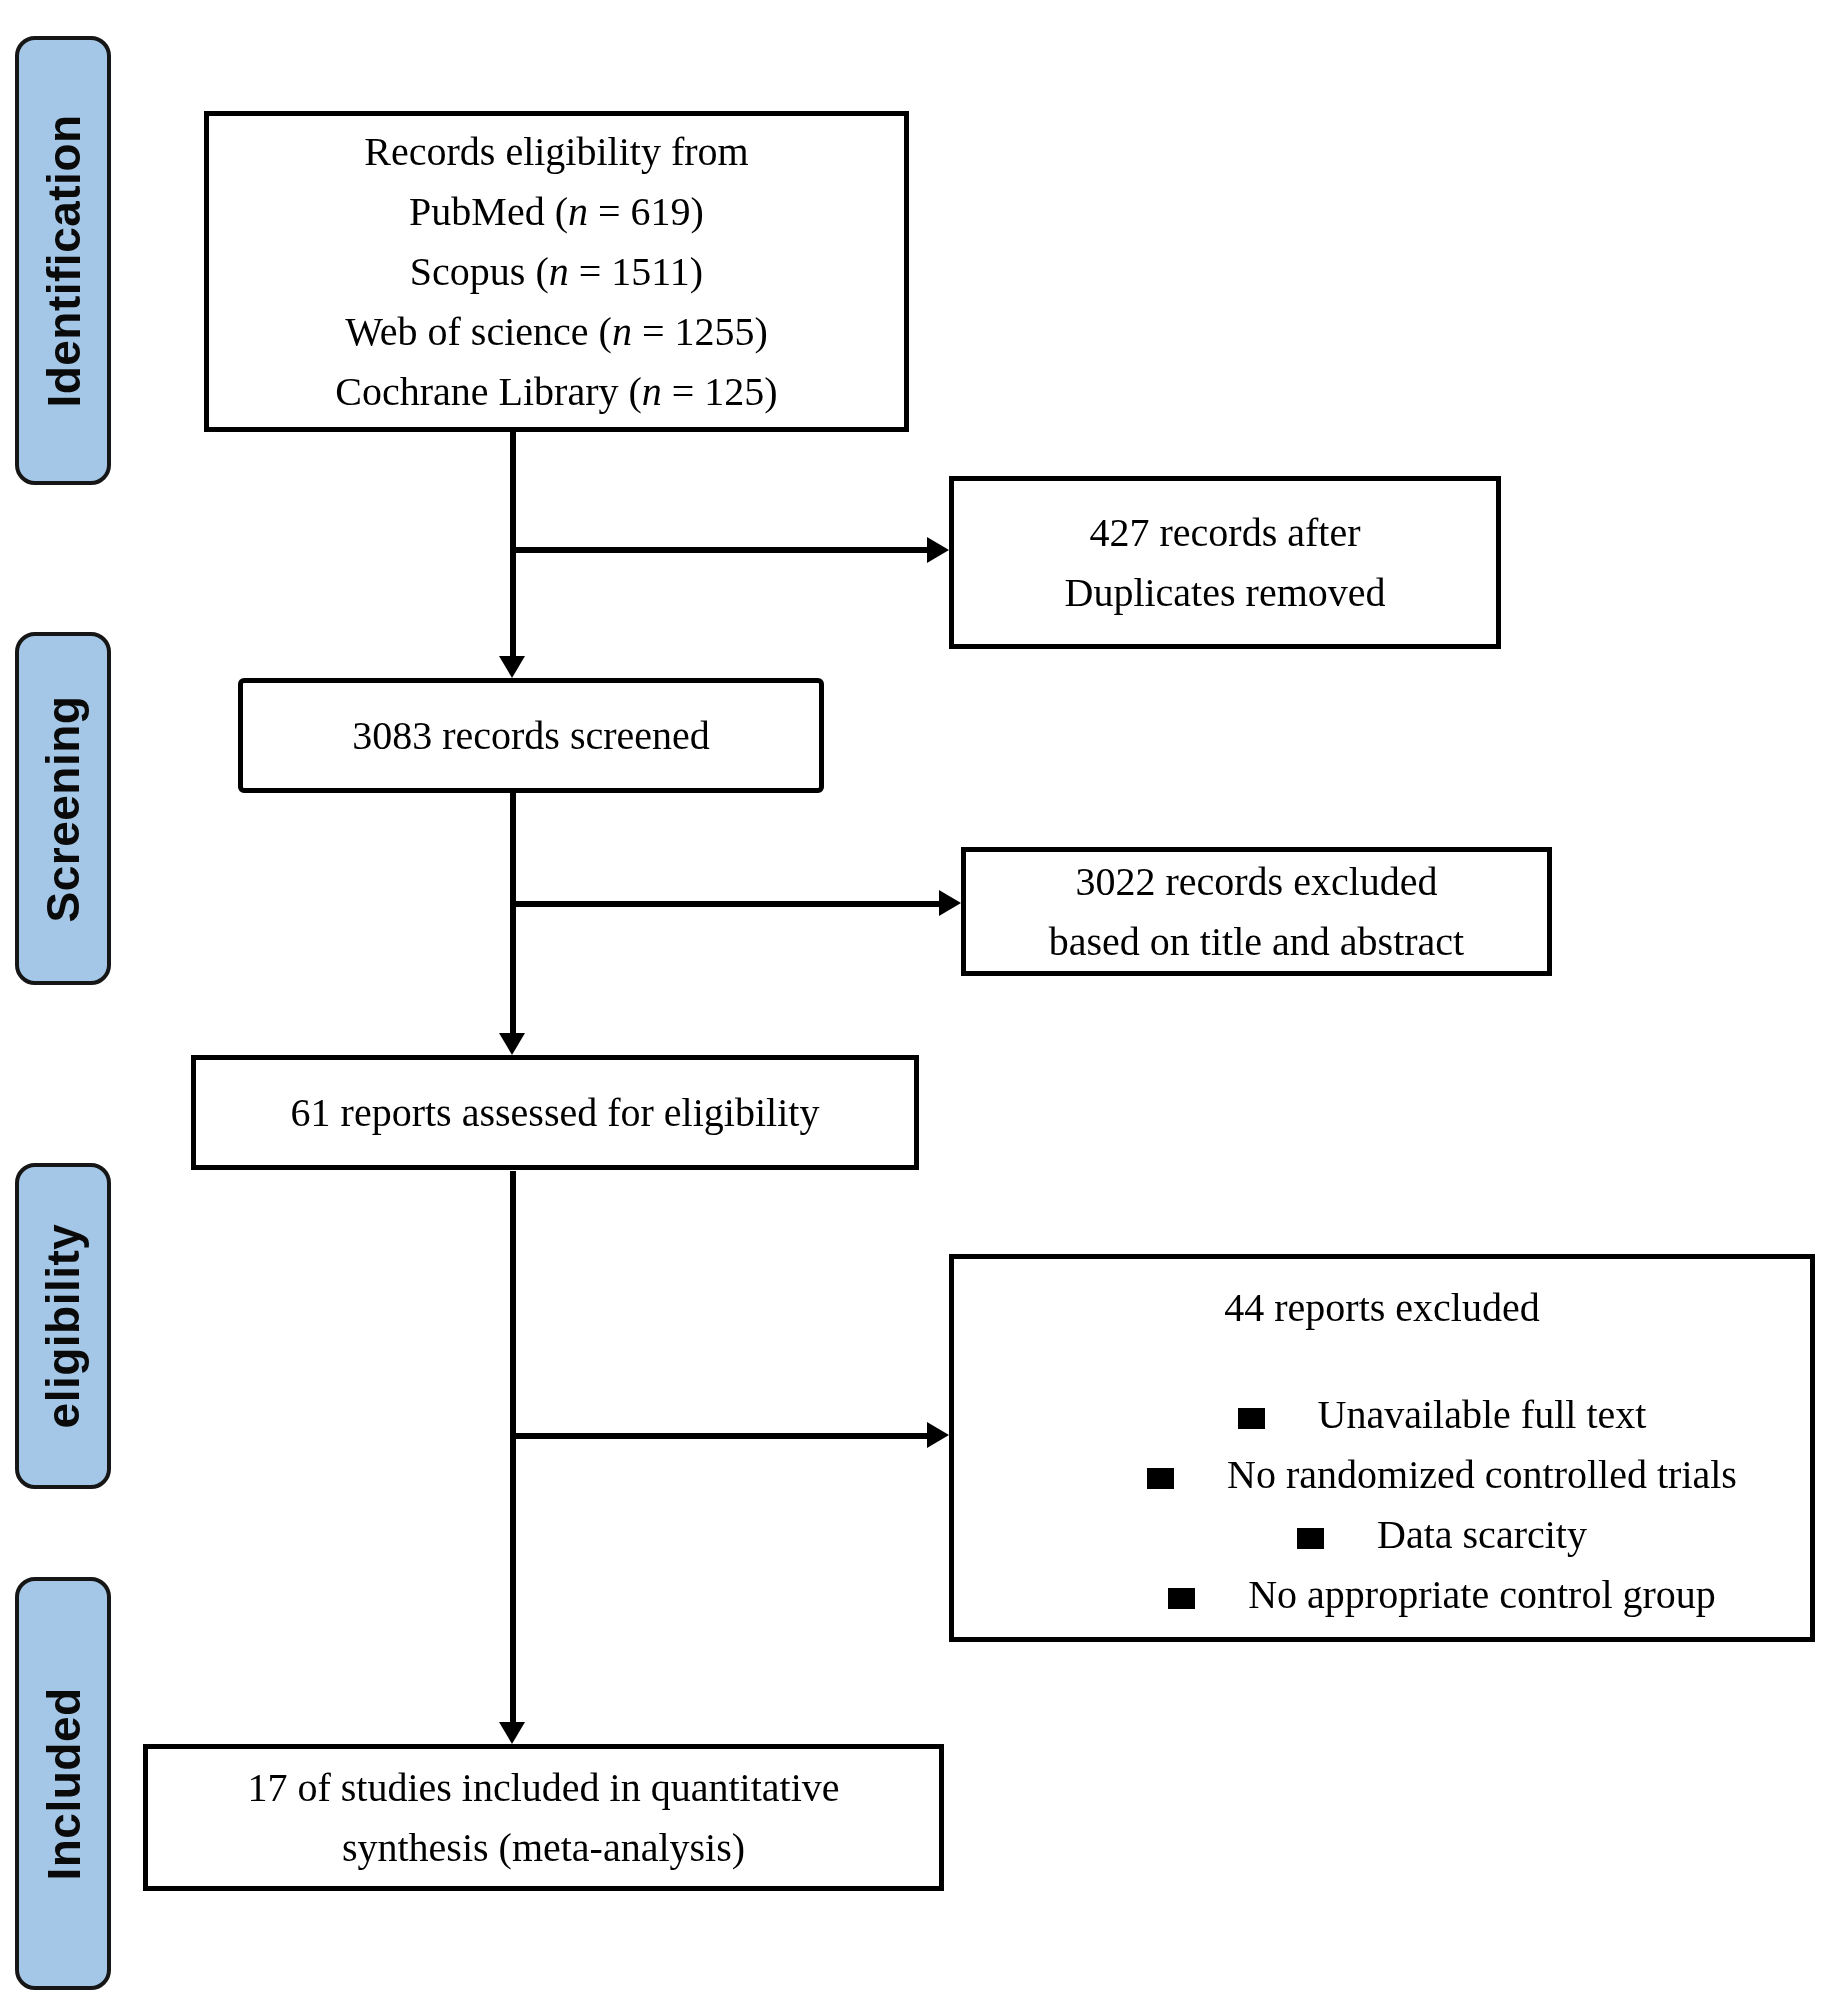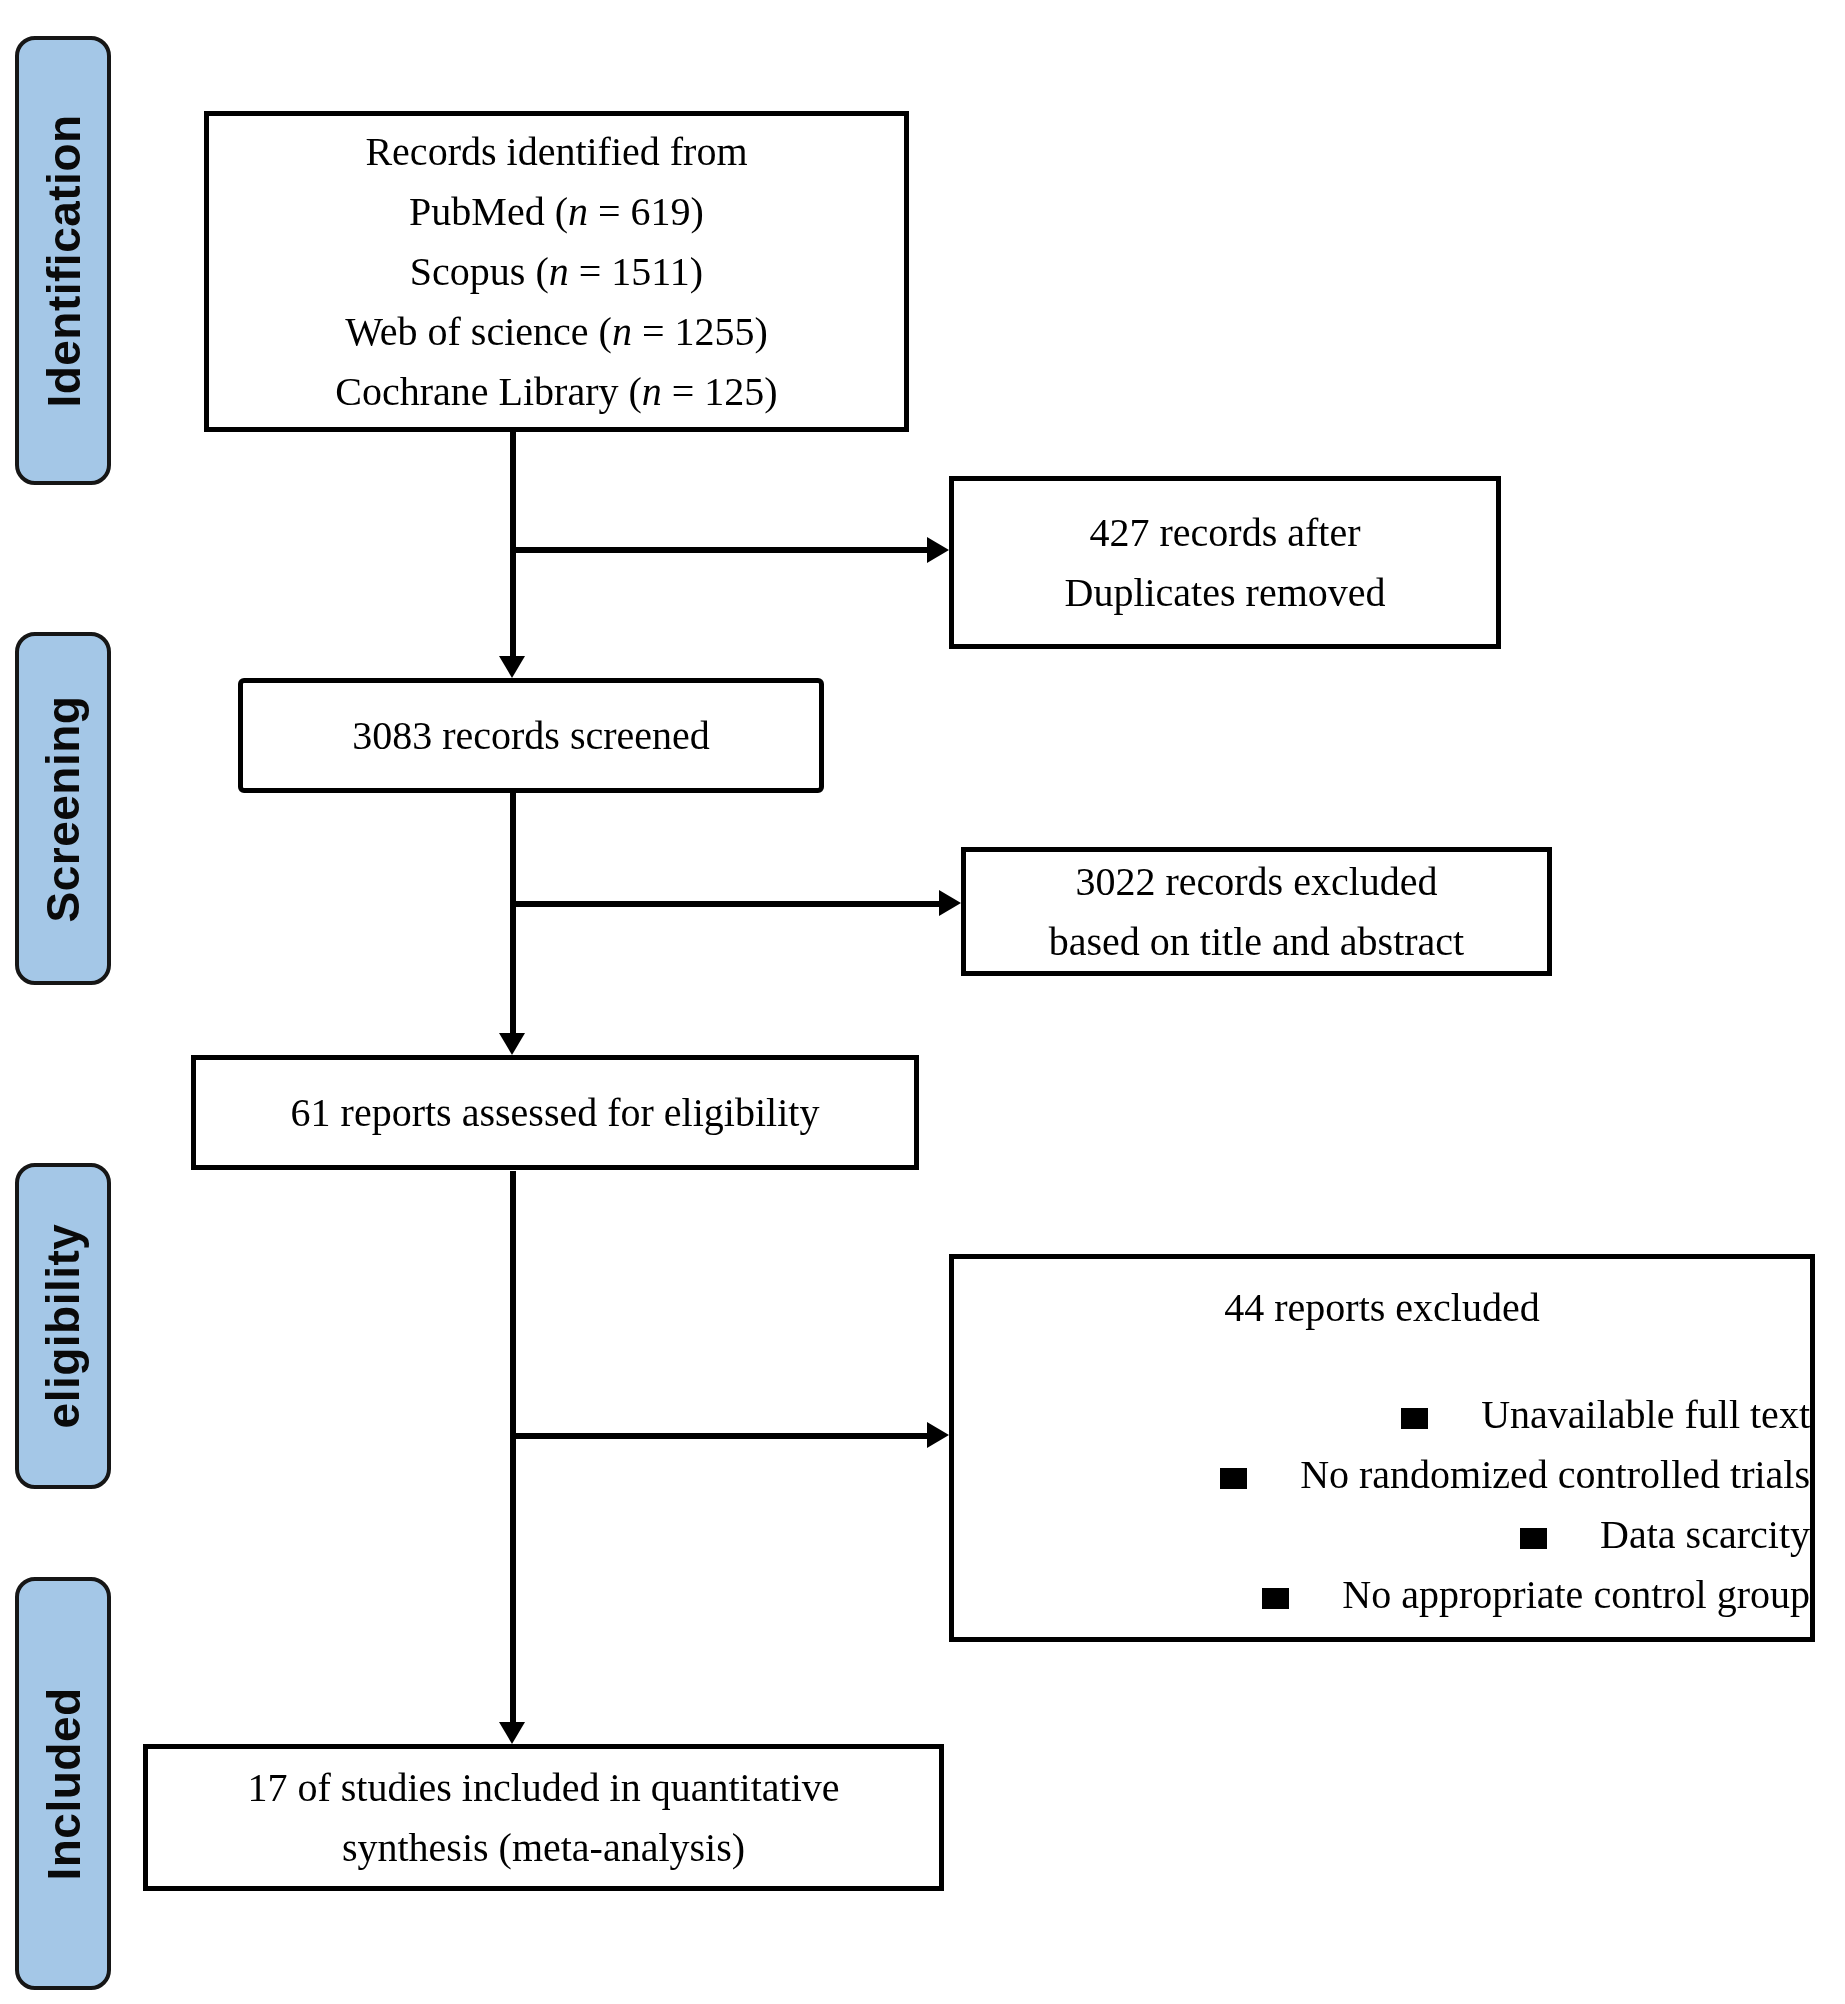--- a/index.html
+++ b/index.html
@@ -54,21 +54,21 @@
   
   #box-reports-excluded { justify-content: flex-start; }
   #box-reports-excluded .box-title {
     padding-top: 19px;
     text-align: center;
   }
   .reason-list {
     list-style: none;
     margin: 40px 0 0 0;
     padding: 0;
-    text-align: right;
+    text-align: center;
   }
   .reason-list li {
     padding-left: 120px;
     line-height: 60px;
     white-space: nowrap;
   }
   .bullet {
     display: inline-block;
     width: 27px;
     height: 21px;
@@ -106,21 +106,21 @@
     <span class="vtext">Screening</span>
   </div>
   <div class="stage" style="top: 1163px; height: 326px; background: rgb(164, 199, 231); border-color: rgb(22, 22, 22);">
     <span class="vtext">eligibility</span>
   </div>
   <div class="stage" style="top: 1577px; height: 413px; background: rgb(164, 199, 231); border-color: rgb(22, 22, 22);">
     <span class="vtext">Included</span>
   </div>
 
   <div class="box" style="left:204px;top:111px;width:705px;height:321px;">
-      <div class="line"><span>Records identified from</span></div>
+      <div class="line"><span>Records eligibility from</span></div>
       <div class="line"><span>PubMed (</span><span style="font-style: italic;">n</span><span> = 619)</span></div>
       <div class="line"><span>Scopus (</span><span style="font-style: italic;">n</span><span> = 1511)</span></div>
       <div class="line"><span>Web of science (</span><span style="font-style: italic;">n</span><span> = 1255)</span></div>
       <div class="line"><span>Cochrane Library (</span><span style="font-style: italic;">n</span><span> = 125)</span></div>
     </div>
 
   <div class="box" style="left:949px;top:476px;width:552px;height:173px;">
       <div class="line">427 records after</div>
       <div class="line">Duplicates removed</div>
     </div>

